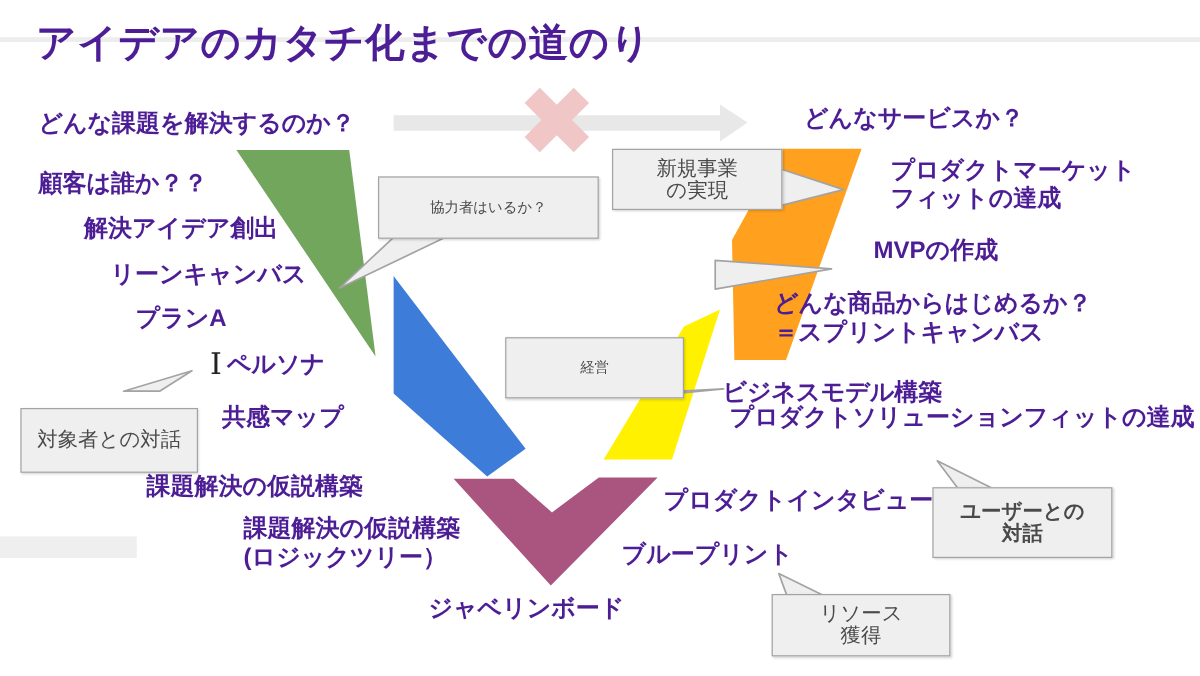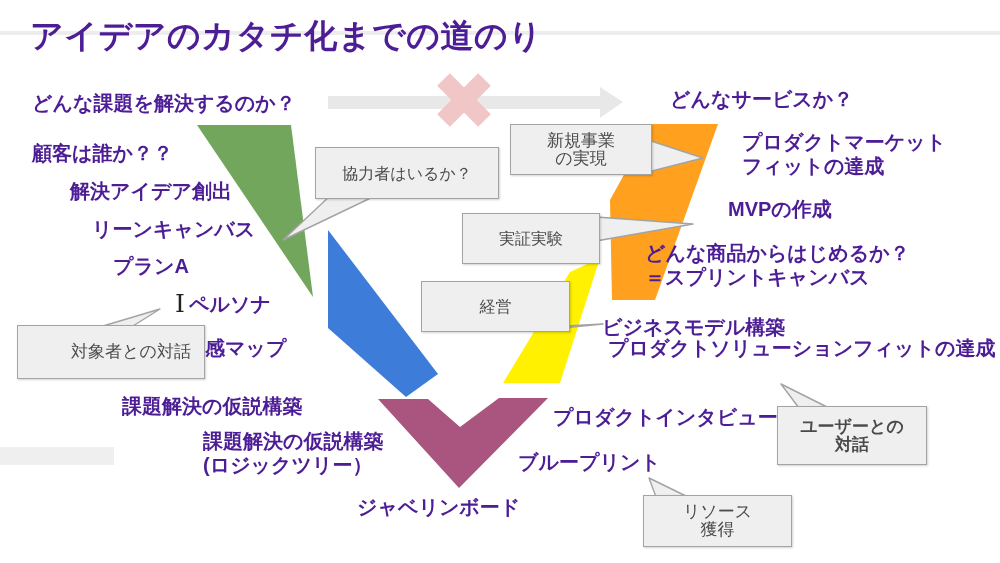--- a/index.html
+++ b/index.html
@@ -10,21 +10,21 @@
   .diagram-svg{position:absolute;left:0;top:0;width:1000px;height:563px;}
   .lbl{
     position:absolute;font-weight:bold;color:#4c1d95;font-size:20px;
     white-space:nowrap;line-height:24px;
   }
   .lbl span{display:block;}
   .title{font-size:33px;letter-spacing:0.5px;}
   .bubble{
     position:absolute;background:#efefef;border:1px solid #a3a3a3;
     color:#4a4a4a;display:flex;flex-direction:column;align-items:center;justify-content:center;
-    font-size:16px;line-height:19px;box-shadow:1px 1px 2px rgba(0,0,0,0.18);
+    font-size:12px;line-height:19px;box-shadow:1px 1px 2px rgba(0,0,0,0.18);
     white-space:nowrap;text-align:center;
   }
   .bubble.small{font-size:17px;line-height:18px;}
   .cursor-i{
     position:absolute;font-family:"DejaVu Serif","Liberation Serif",serif;
     font-size:25px;font-weight:normal;color:#222;line-height:25px;
   }
   .faint-top-line{position:absolute;left:0;top:31px;width:1000px;height:4px;background:#ededed;}
   .faint-left-bar{position:absolute;left:0;top:447px;width:114px;height:18px;background:#efefef;}
 </style>
@@ -93,27 +93,24 @@
   <div class="lbl" style="left:553px;top:405px;">プロダクトインタビュー</div>
   <div class="lbl" style="left:518px;top:450px;">ブループリント</div>
 
   <div class="bubble" style="left:315px;top:147px;width:182px;height:50px;">
     <span>協力者はいるか？</span>
   </div>
   <div class="bubble small" style="left:510px;top:124px;width:140px;height:49px;">
     <span>新規事業</span>
     <span>の実現</span>
   </div>
-  <div class="bubble" style="left:462px;top:213px;width:136px;height:49px;">
-    <span>実証実験</span>
-  </div>
   <div class="bubble" style="left:421px;top:281px;width:147px;height:49px;">
     <span>経営</span>
   </div>
-  <div class="bubble small" style="left:17px;top:325px;width:146px;height:52px;padding-left:40px;">
+  <div class="bubble small" style="left:17px;top:340px;width:146px;height:52px;">
     <span>対象者との対話</span>
   </div>
   <div class="bubble small" style="left:777px;top:406px;width:148px;height:57px;font-weight:bold;">
     <span>ユーザーとの</span>
     <span>対話</span>
   </div>
   <div class="bubble small" style="left:643px;top:495px;width:147px;height:50px;">
     <span>リソース</span>
     <span>獲得</span>
   </div>

